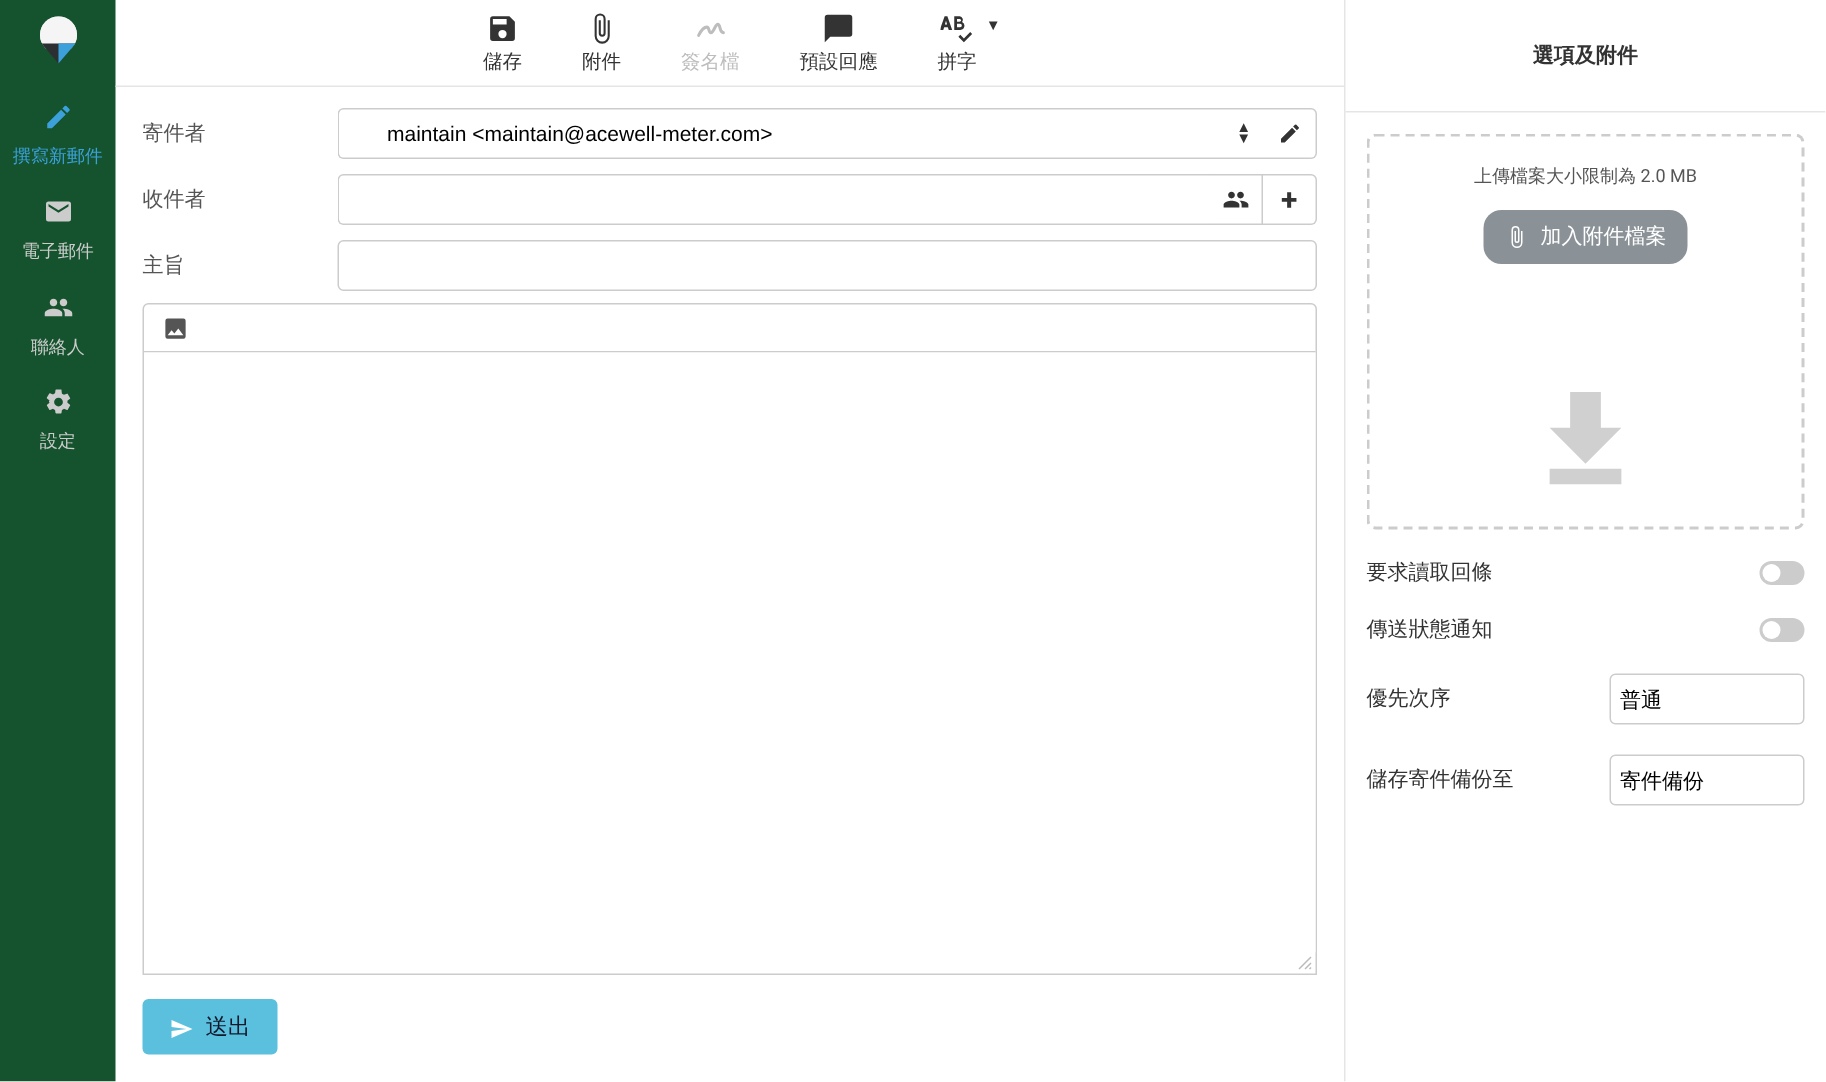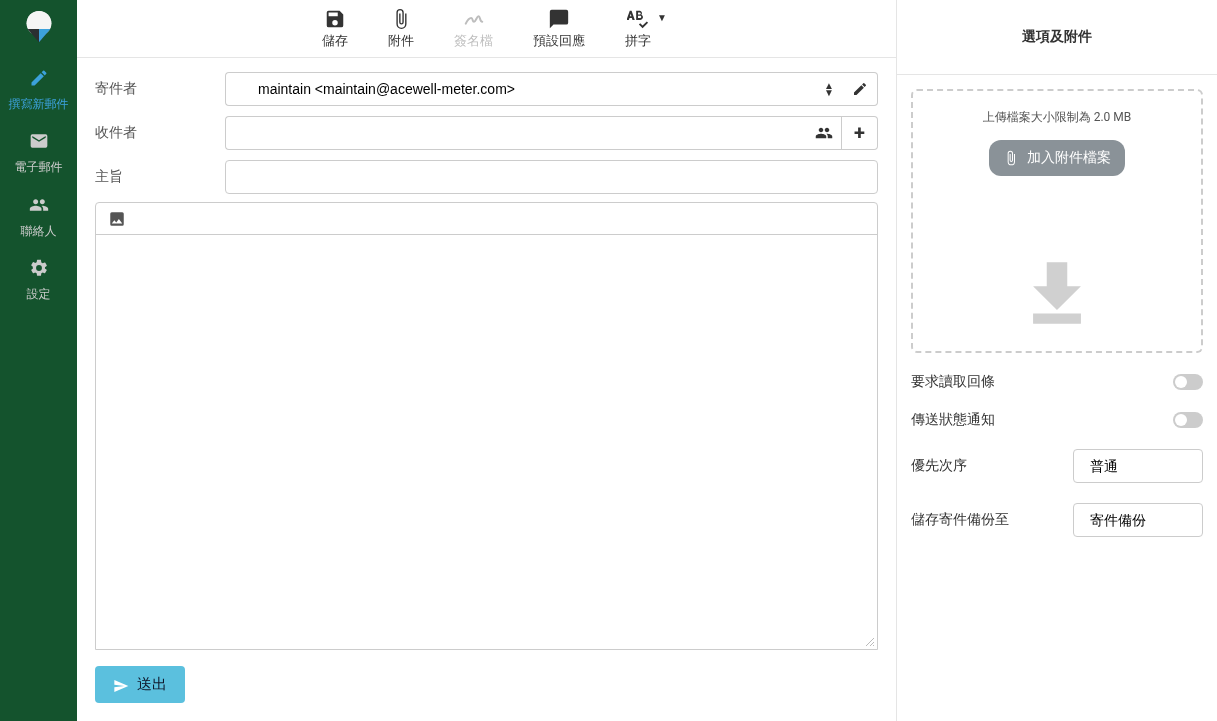--- a/index.html
+++ b/index.html
@@ -63,21 +63,21 @@
 .attach-btn { background: #8a9298; color: #fff; border: none; border-radius: 12px; padding: 9px 14px; font-size: 14px; cursor: pointer; display: inline-flex; align-items: center; gap: 8px; }
 .attach-btn svg { width: 16px; height: 16px; fill: #fff; }
 .dz-icon { position: absolute; left: 50%; transform: translateX(-50%); bottom: 14px; }
 .dz-icon svg { width: 82px; height: 82px; fill: #d0d0d0; }
 
 .options-list { margin-top: 20px; display: flex; flex-direction: column; gap: 20px; }
 .option-row { display: flex; align-items: center; justify-content: space-between; gap: 10px; }
 .option-label { color: #333; font-size: 14px; }
 .toggle { width: 30px; height: 16px; border-radius: 9px; background: #ccc; position: relative; cursor: pointer; flex-shrink: 0; }
 .toggle::after { content: ""; position: absolute; top: 2px; left: 2px; width: 12px; height: 12px; border-radius: 50%; background: #fff; }
-.sel { height: 34px; border: 1px solid #ccc; border-radius: 4px; padding: 0 16px; font-size: 14px; background: #fff; min-width: 130px; appearance: none; -webkit-appearance: none; }
+.sel { height: 34px; border: 1px solid #ccc; border-radius: 4px; padding: 0 6px; font-size: 14px; background: #fff; min-width: 130px; appearance: none; -webkit-appearance: none; }
 .sel-wrap { position: relative; }
 
 </style>
 </head>
 <body>
 
 <div class="app">
 
   <div class="sidebar">
     <div class="logo">

